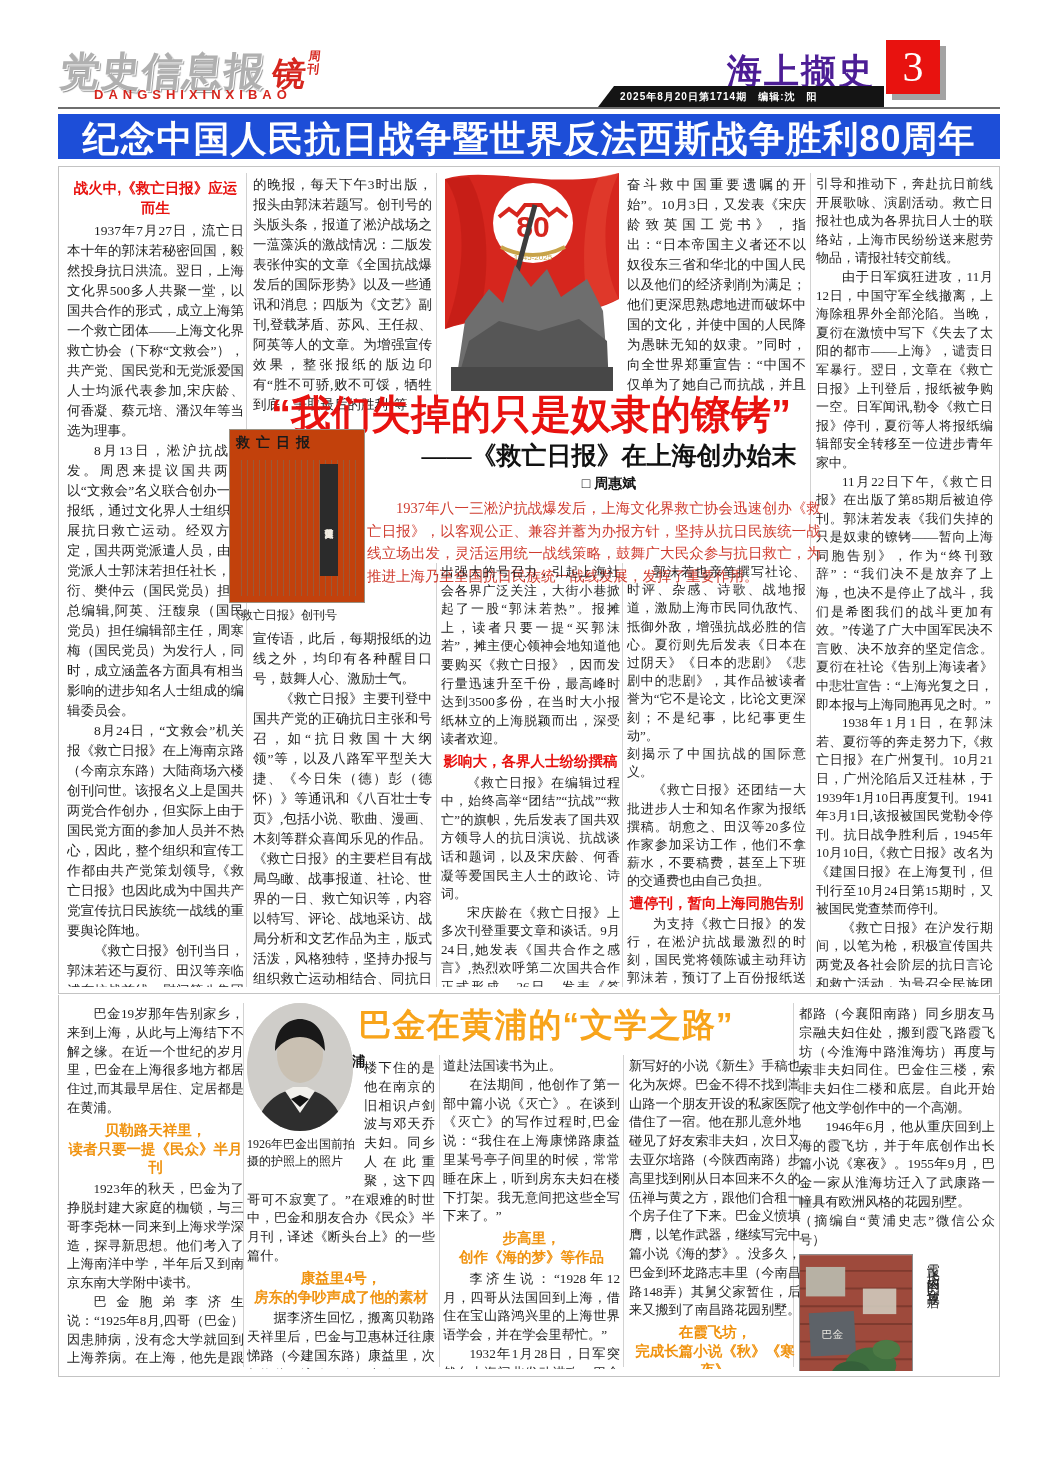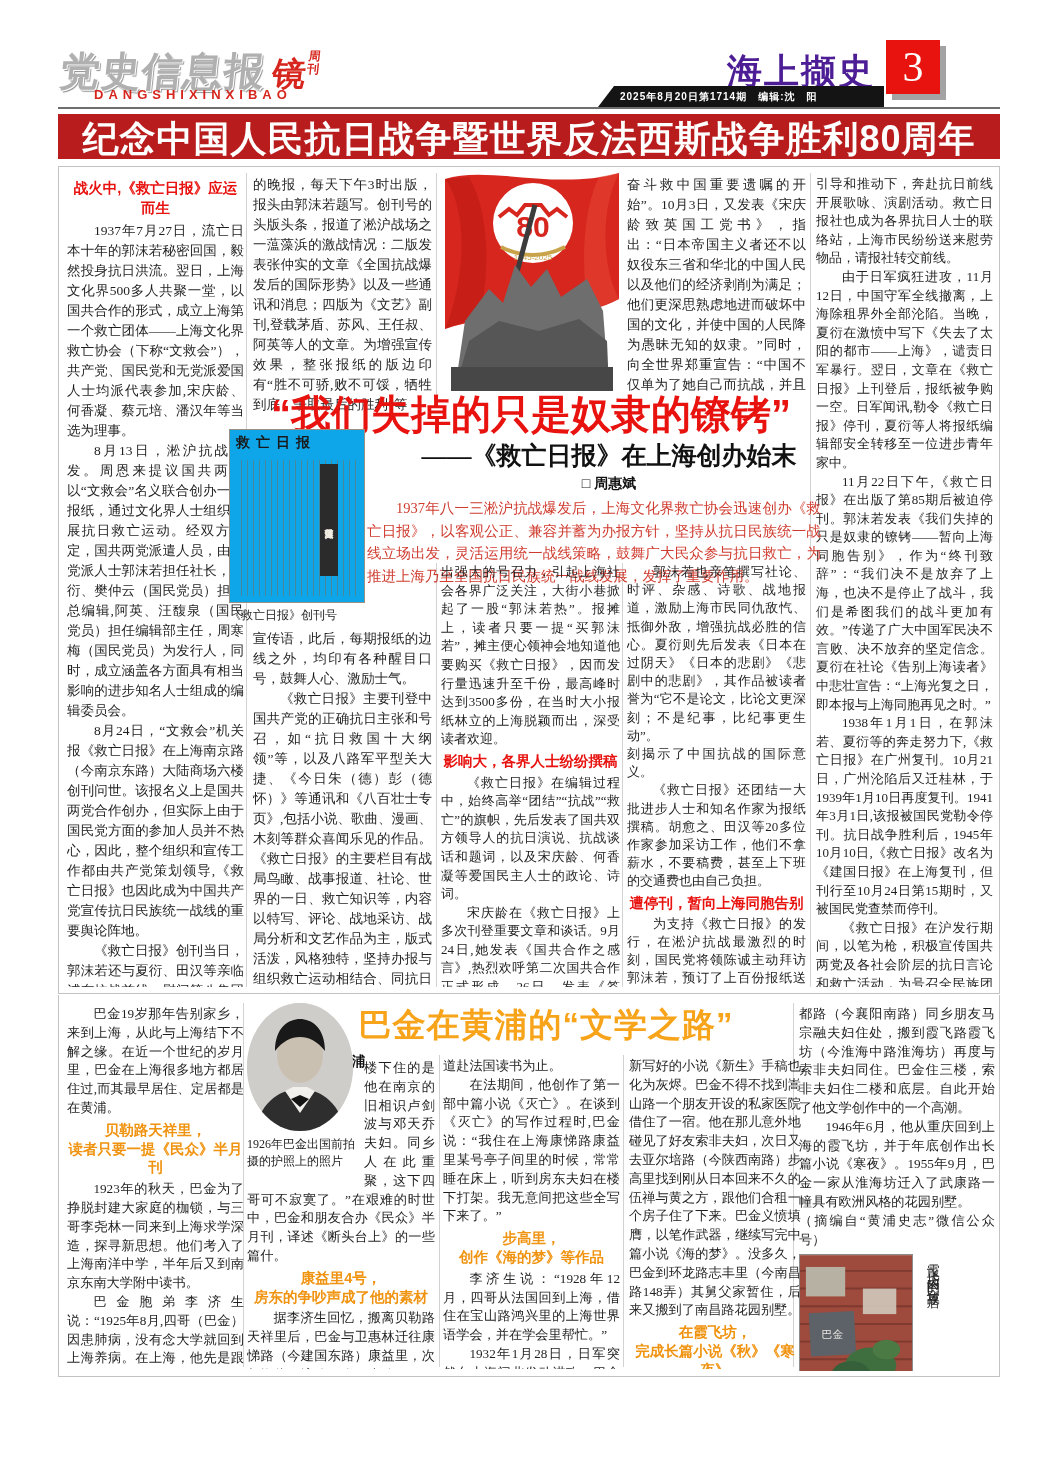--- a/index.html
+++ b/index.html
@@ -20,21 +20,21 @@
   .page-box { position:absolute; left:886px; top:40px; width:54px; height:54px; background:#e8120f;
              color:#fff; font-size:42px; line-height:54px; text-align:center; font-family:"Liberation Serif", serif;
              box-shadow:6px 6px 0 #a3a3a3; }
   .date-bar { position:absolute; left:598px; top:86px; width:286px; height:21px; background:#141414;
              color:#fff; font-size:10px; font-weight:bold; line-height:21px; padding-left:22px;
              font-family:"Liberation Sans", sans-serif; letter-spacing:1px;
              clip-path:polygon(16px 0, 100% 0, 100% 100%, 0 100%); }
   .header-rule { position:absolute; left:58px; top:107px; width:942px; height:2px; background:#6e6e6e; }
 
   
-  .banner { position:absolute; left:58px; top:114px; width:942px; height:45px; background:#b91c1c;
+  .banner { position:absolute; left:58px; top:114px; width:942px; height:45px; background:#1d4ed8;
             color:#fff; font-family:"Liberation Sans", sans-serif; font-weight:900; font-size:36px;
             line-height:49px; text-align:center; letter-spacing:1px; }
 
   
   .top-section { position:absolute; left:58px; top:166px; width:942px; height:828px;
                  border:1px solid #c3c3c3; background:#fff; }
   .col { position:absolute; overflow:hidden; text-align:justify; color:#1f1f1f;
          font-size:13.5px; line-height:20px; }
   .para { text-indent:2em; }
   .para.noindent { text-indent:0; }
@@ -59,21 +59,21 @@
            font-family:"Liberation Sans", sans-serif; font-weight:900; font-size:40px;
            color:#e8120f; letter-spacing:0; white-space:nowrap; }
   .subtitle { position:absolute; left:320px; top:272px; width:460px; text-align:center;
            font-weight:bold; font-size:25px; color:#111; }
   .byline { position:absolute; left:320px; top:308px; width:460px; text-align:center;
            font-weight:bold; font-size:14px; color:#111; font-family:"Liberation Sans", sans-serif; }
   .intro { position:absolute; left:308px; top:330px; width:454px; color:#cf3b2e;
            font-size:14.5px; line-height:22.5px; text-align:justify; text-indent:2em; }
 
   .np-fig { position:absolute; left:170px; top:262px; width:136px; }
-  .np-img { width:136px; height:174px; background:#0ea5e9; border:1px solid #9a9182; position:relative; overflow:hidden; }
+  .np-img { width:136px; height:174px; background:#c2410c; border:1px solid #9a9182; position:relative; overflow:hidden; }
   .np-texture { position:absolute; left:6px; top:30px; right:6px; bottom:6px;
            background:repeating-linear-gradient(90deg, rgba(120,110,90,0) 0 5px, rgba(120,110,90,.55) 5px 6px); }
   .np-title { position:absolute; left:6px; top:4px; font-weight:bold; font-size:14px; color:#1a1a1a; letter-spacing:6px; }
   .np-strip { position:absolute; right:26px; top:34px; width:18px; height:112px; background:#2b2b2b;
            color:#f2ede2; writing-mode:vertical-rl; font-size:9px; line-height:18px; text-align:center; padding-top:4px; }
   .np-cap { font-size:12px; line-height:16px; text-align:left; color:#222; margin-top:4px; }
 
   
   .bottom-section { position:absolute; left:58px; top:995px; width:942px; height:382px;
                  border:1px solid #c3c3c3; border-top:none; background:#fff; }

